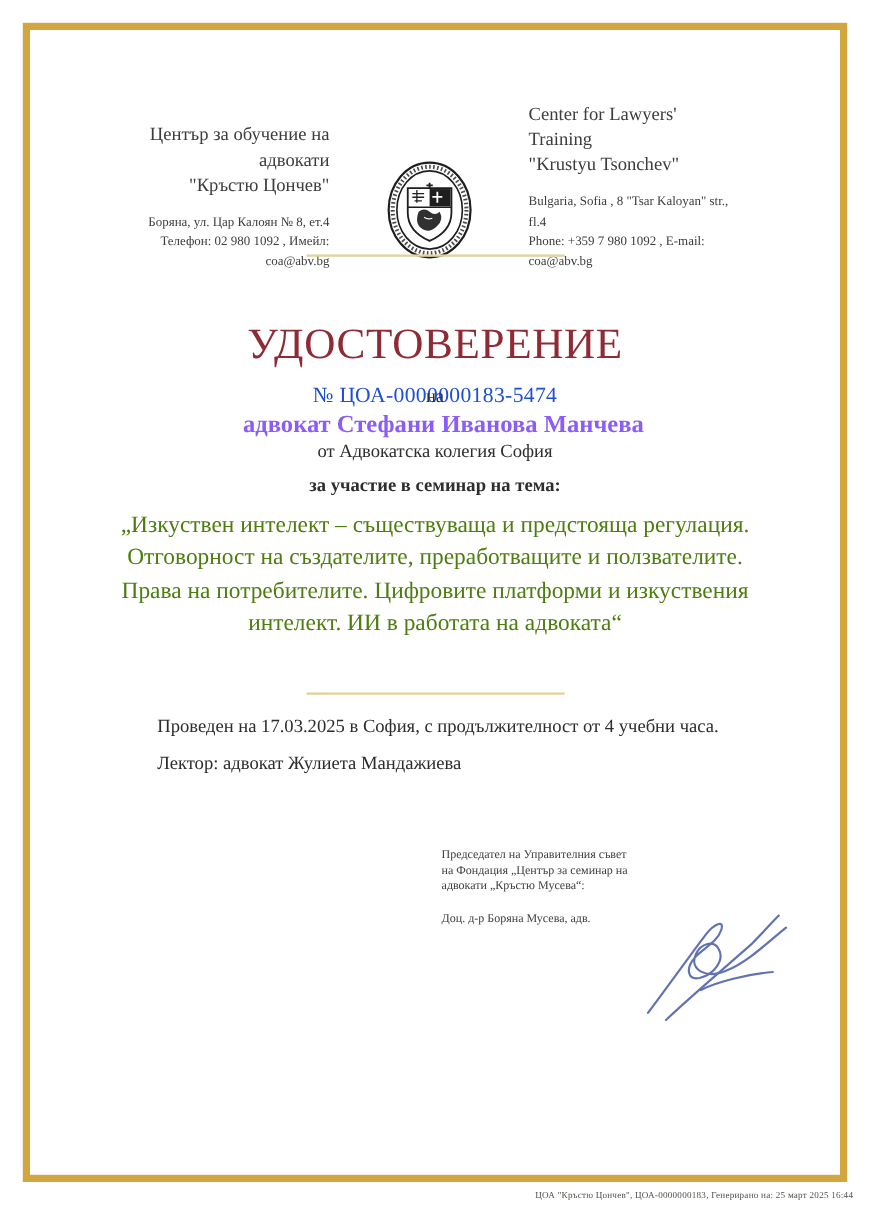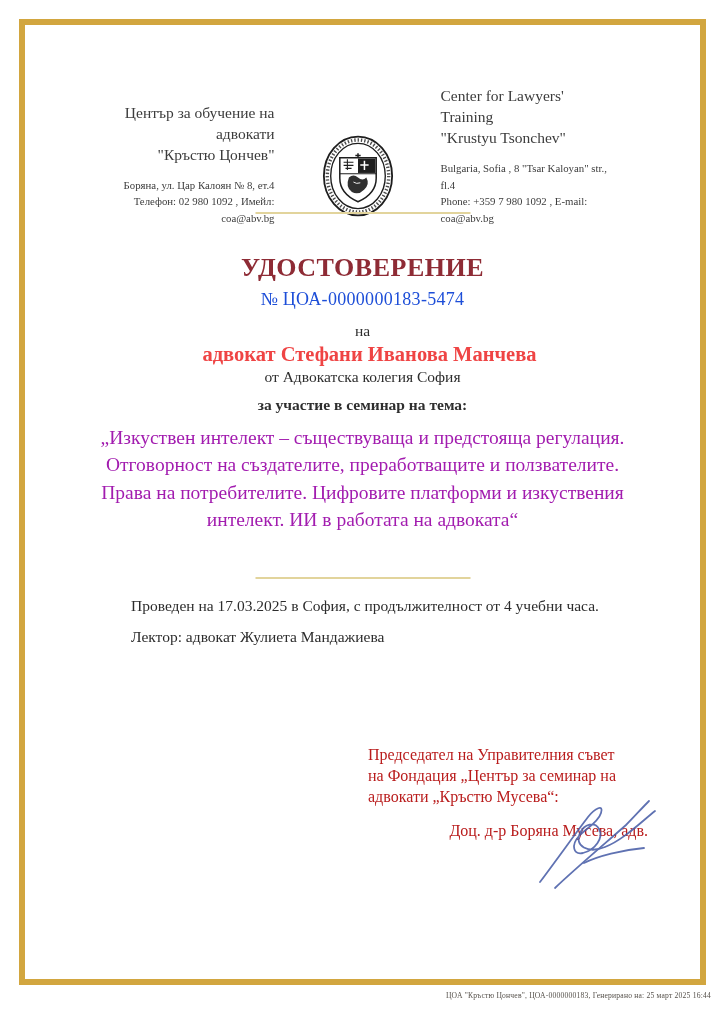--- a/index.html
+++ b/index.html
@@ -60,23 +60,23 @@
   }
   .divider-top { top: 212px; }
   .divider-mid { top: 577px; }
   
   .title-block {
     position: absolute;
     top: 253px; left: 0; right: 0;
     text-align: center;
   }
   .cert-title {
-    margin: 0;
-    font-size: 26px;
-    font-weight: bold;
+    margin: 12px;
+    font-size: 36px;
+    font-weight: normal;
     letter-spacing: 0.5px;
     color: #8e2b35;
   }
   .cert-number {
     margin-top: 6px;
     font-size: 18px;
     letter-spacing: 0.3px;
     color: #1d4ed8;
     font-family: Liberation Serif, serif;
   }
@@ -84,62 +84,62 @@
   .recipient-block {
     position: absolute;
     top: 322px; left: 0; right: 0;
     text-align: center;
   }
   .to-label { font-size: 15.5px; color: #2e2e2e; }
   .recipient-name {
     margin-top: 3px;
     font-size: 20.5px;
     font-weight: bold;
-    color: #ef4444;
+    color: #8b5cf6;
     padding-left: 14px;
   }
   .bar-assoc { margin-top: 2px; font-size: 15.5px; }
   .participation {
     position: absolute;
     top: 396px; left: 0; right: 0;
     text-align: center;
     font-size: 15.5px;
     font-weight: bold;
   }
   .topic {
     position: absolute;
     top: 424px;
     left: 50%;
     transform: translateX(-50%);
     width: 560px;
     text-align: center;
     font-size: 19.5px;
     line-height: 1.4;
-    color: #a21caf;
+    color: #4d7c0f;
   }
   
   .details-line {
     position: absolute;
     left: 103px;
     font-size: 15.5px;
     color: #2c2c2c;
     margin-left: 28px;
   }
   .details { top: 597px; }
   .lecturer { top: 628px; }
   
   .signature-block {
     position: absolute;
-    top: 744px; left: 368px;
+    top: 706px; left: 368px;
     width: 280px;
-    font-size: 16px;
+    font-size: 10px;
     line-height: 1.32;
-    color: #b91c1c;
-  }
-  .signer { margin-top: 13px; text-align: right; }
+    color: #404040;
+  }
+  .signer { margin-top: 13px; }
   .signature-svg {
     position: absolute;
     left: 160px;
     top: 52px;
   }
   
   .footer-note {
     position: absolute;
     top: 991px;
     right: 14px;

